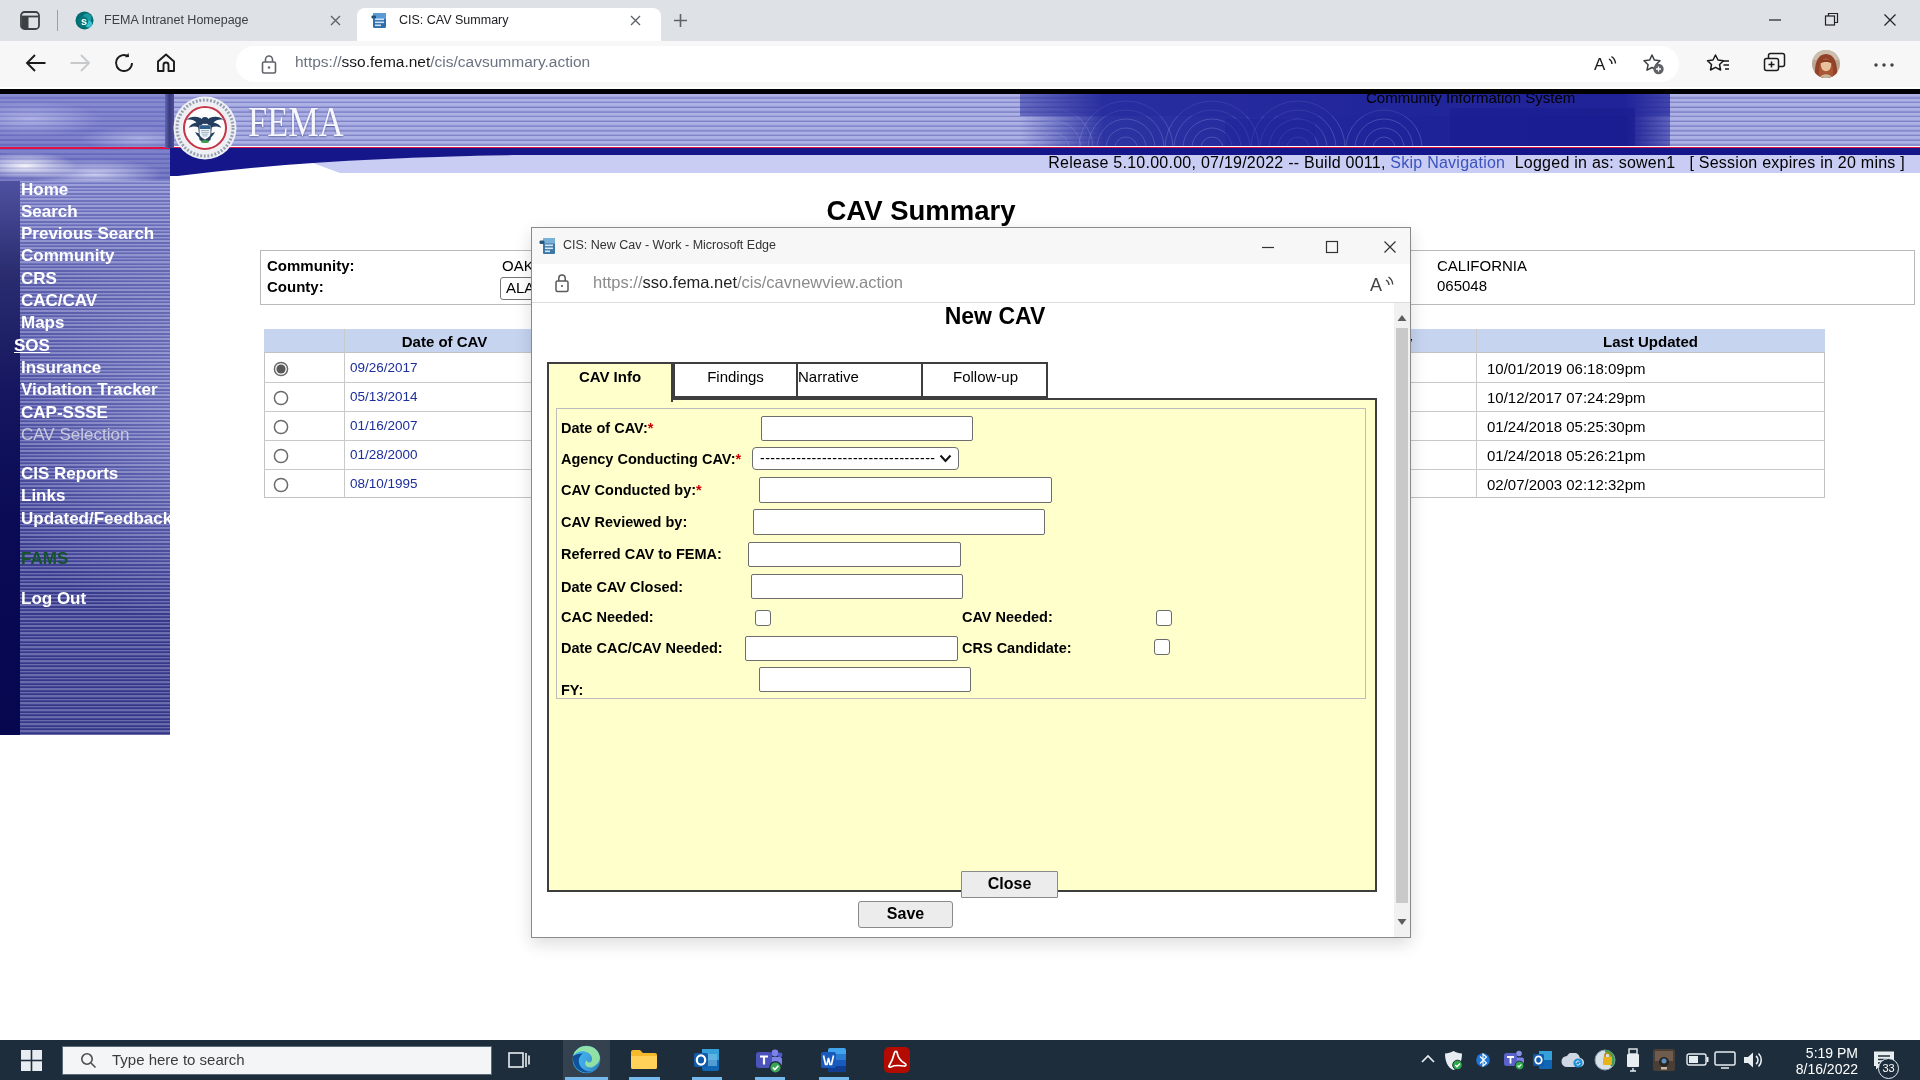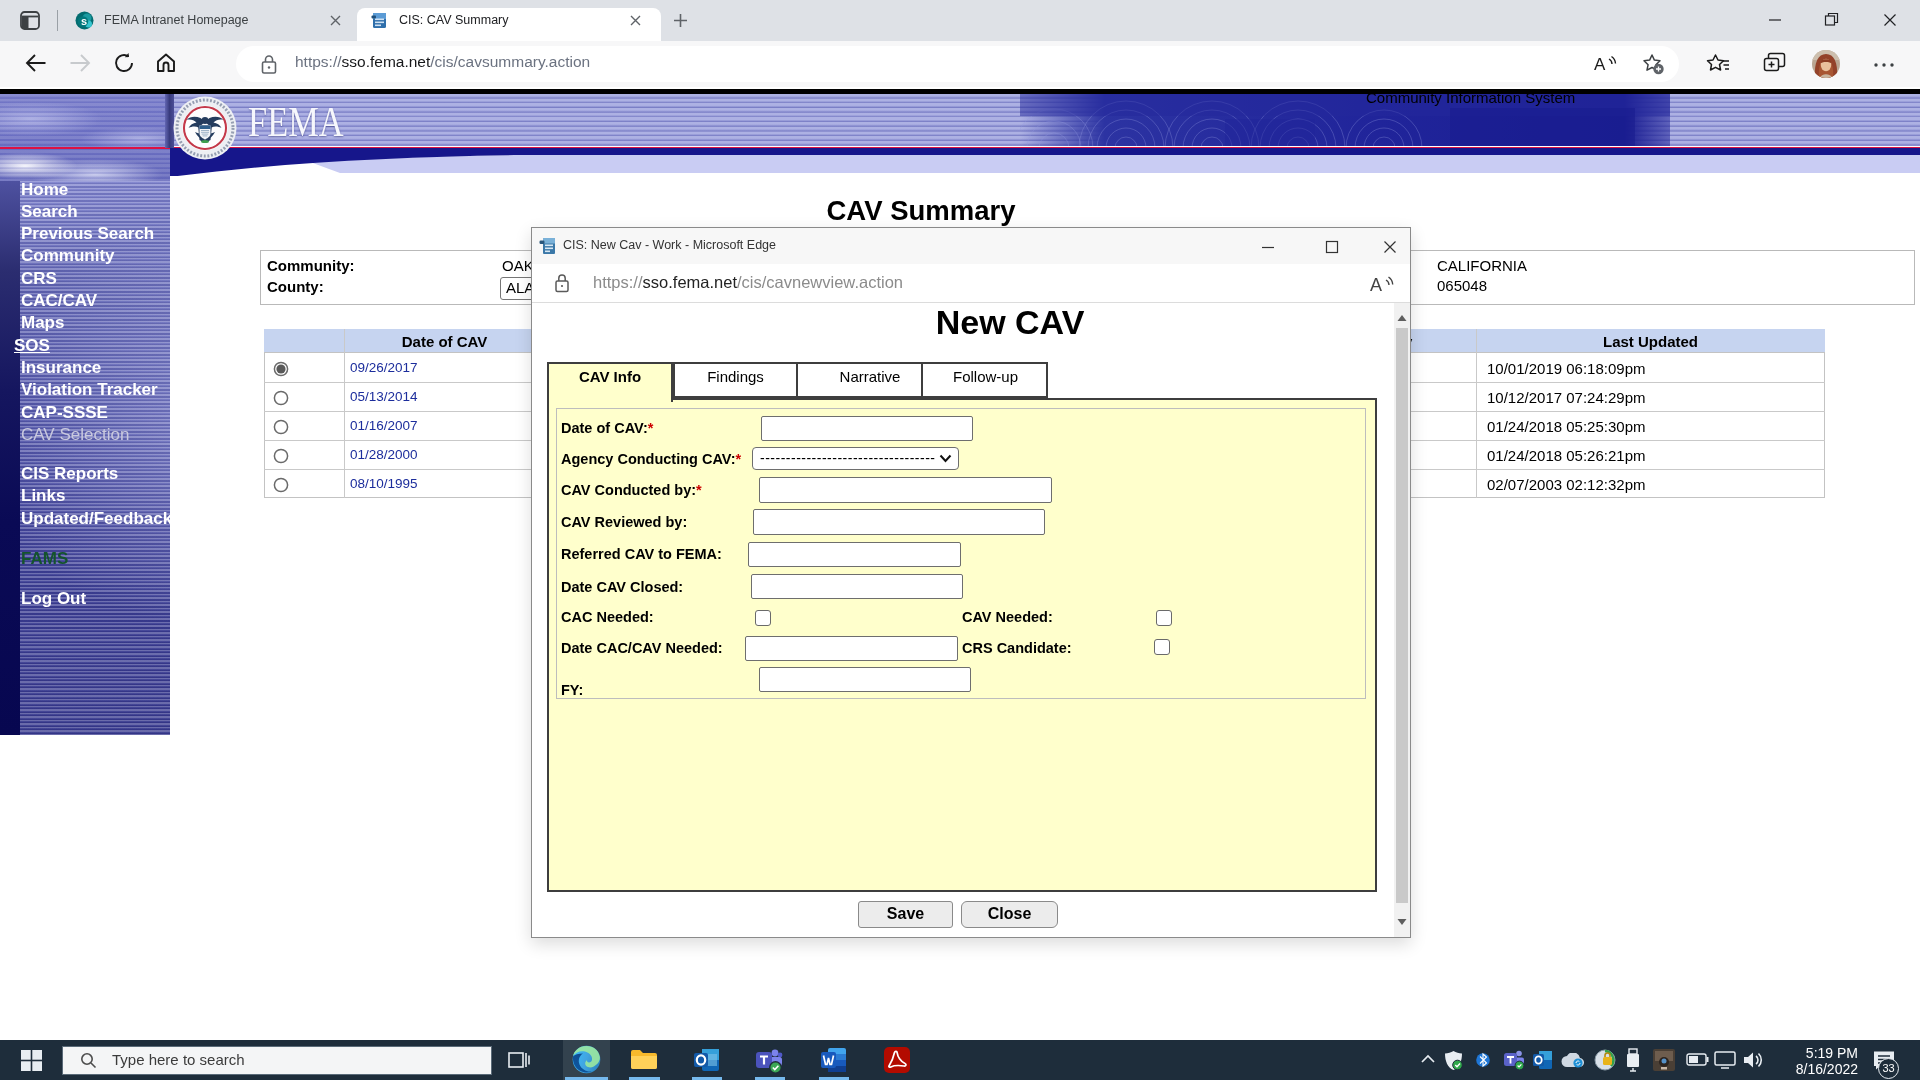--- a/index.html
+++ b/index.html
@@ -173,20 +173,21 @@
  <div class="abs" style="left:1366px;top:2px;font-size:15px;color:#000;white-space:nowrap;">Community Information System</div>
 
  <div class="abs" style="left:0;top:60px;width:1920px;height:2px;background:#dd1144;"></div>
 
  <svg class="abs" style="left:0;top:61px" width="1920" height="28" viewBox="0 0 1920 28">
    <path d="M310,14 C370,10.5 440,8 520,7 L1920,7 L1920,25 L340,25 Z" fill="#c9ccf3"></path>
    <path d="M170,0 H1920 V7 H520 C400,8.5 280,14.5 170,29 Z" fill="#16168b"></path>
  </svg>
  <div class="abs" style="left:0;top:88px;width:1920px;height:952px;"></div>
 
+ <div class="abs" style="right:15px;top:67px;font-size:16px;letter-spacing:0.25px;color:#000;white-space:nowrap;">Release 5.10.00.00, 07/19/2022 -- Build 0011, <span style="color:#3b53c0;">Skip Navigation</span>&nbsp; Logged in as: sowen1&nbsp;&nbsp; [ Session expires in 20 mins ]</div>
 
  <div class="abs" style="left:0;top:7px;width:170px;height:87px;background:
     repeating-linear-gradient(180deg, rgba(255,255,255,0.13) 0 2.2px, rgba(95,99,185,0.18) 3.2px 4.7px),
     radial-gradient(70px 18px at 25px 72px, rgba(252,252,255,0.95), rgba(252,252,255,0) 75%),
     radial-gradient(90px 20px at 95px 80px, rgba(225,228,250,0.75), rgba(225,228,250,0) 75%),
     radial-gradient(80px 16px at 140px 45px, rgba(205,208,244,0.55), rgba(205,208,244,0) 75%),
     radial-gradient(90px 22px at 30px 25px, rgba(190,193,238,0.65), rgba(190,193,238,0) 80%),
     linear-gradient(180deg,#777bc9 0%,#6d71c4 45%,#6569bb 100%);"></div>
  <div class="abs" style="left:0;top:60px;width:170px;height:2px;background:#dd1144;"></div>
  <div class="abs" style="left:165px;top:7px;width:9px;height:54px;background:linear-gradient(90deg,#6266b2,#383b7e 50%,#4b4e96);"></div>
@@ -320,31 +321,31 @@
 
  <div class="abs" style="left:862px;top:75px;width:16px;height:634px;background:#f1f1f1;"></div>
  <div class="abs" style="left:864px;top:100px;width:12px;height:575px;background:#c9c9c9;"></div>
  <svg class="abs" style="left:865px;top:86px" width="10" height="8" viewBox="0 0 10 8">
         <path d="M5 1 L9.5 7 H0.5 Z" fill="#5e5e5e"></path>
       </svg>
  <svg class="abs" style="left:865px;top:690px" width="10" height="8" viewBox="0 0 10 8">
         <path d="M5 7 L9.5 1 H0.5 Z" fill="#5e5e5e"></path>
       </svg>
 
- <div class="abs" style="left:15px;top:75px;width:926px;text-align:center;font-size:34px;font-weight:bold;color:#000;">New CAV</div>
+ <div class="abs" style="left:0;top:75px;width:926px;text-align:center;font-size:23px;font-weight:bold;color:#000;">New CAV</div>
 
  <div class="abs" style="left:15px;top:170px;width:830px;height:494px;background:#ffffcc;border:2px solid #3e3e3e;"></div>
 
  <div class="abs" style="left:15px;top:134px;width:126px;height:40px;background:#ffffcc;border:2px solid #3e3e3e;border-bottom:none;"></div>
  <div class="abs" style="left:141px;top:134px;width:125px;height:36px;background:#fff;border:2px solid #3e3e3e;"></div>
  <div class="abs" style="left:266px;top:134px;width:125px;height:36px;background:#fff;border:2px solid #3e3e3e;border-left:none;"></div>
  <div class="abs" style="left:391px;top:134px;width:125px;height:36px;background:#fff;border:2px solid #3e3e3e;border-left:none;"></div>
  <div class="abs" style="left:15px;top:140px;width:126px;text-align:center;font-size:15px;font-weight:bold;">CAV Info</div>
  <div class="abs" style="left:141px;top:140px;width:125px;text-align:center;font-size:15px;">Findings</div>
- <div class="abs" style="left:266px;top:140px;width:144px;text-align:center;font-size:15px;">Narrative</div>
+ <div class="abs" style="left:266px;top:140px;width:144px;font-size:15px;">Narrative</div>
  <div class="abs" style="left:391px;top:140px;width:125px;text-align:center;font-size:15px;">Follow-up</div>
 
  <div class="abs" style="left:24px;top:180px;width:810px;height:291px;border:1px solid #bdbdbd;"></div>
  <div class="abs" style="left:29px;top:191.5px;font-size:14.5px;font-weight:bold;white-space:nowrap;">Date of CAV:<span style="color:#cc0000;">*</span></div>
  <div class="abs" style="left:229px;top:188px;width:212px;height:25px;background:#fff;border:1.5px solid #6e6e6e;border-radius:2px;"></div>
  <div class="abs" style="left:29px;top:222.5px;font-size:14.5px;font-weight:bold;white-space:nowrap;">Agency Conducting CAV:<span style="color:#cc0000;">*</span></div>
  <div class="abs" style="left:220px;top:219px;width:207px;height:23px;background:#fff;border:1.5px solid #6e6e6e;border-radius:4px;">
         <div style="position:absolute;left:7px;top:2px;font-size:14px;letter-spacing:0.5px;">----------------------------------</div>
         <svg style="position:absolute;right:6px;top:6px" width="13" height="9" viewBox="0 0 13 9">
           <path d="M1.5 1.5 L6.5 7 L11.5 1.5" stroke="#111" stroke-width="2" fill="none"></path>
@@ -363,21 +364,21 @@
  <div class="abs" style="left:29px;top:411.5px;font-size:14.5px;font-weight:bold;white-space:nowrap;">Date CAC/CAV Needed:</div>
  <div class="abs" style="left:213px;top:408px;width:213px;height:25px;background:#fff;border:1.5px solid #6e6e6e;border-radius:2px;"></div>
  <div class="abs" style="left:29px;top:454px;font-size:14.5px;font-weight:bold;white-space:nowrap;">FY:</div>
  <div class="abs" style="left:227px;top:439px;width:212px;height:25px;background:#fff;border:1.5px solid #6e6e6e;border-radius:2px;"></div>
  <div class="abs" style="left:430px;top:381px;font-size:14.5px;font-weight:bold;">CAV Needed:</div>
  <div class="abs" style="left:624px;top:382px;width:15.5px;height:15.5px;background:#fff;border:1.5px solid #6a6a6a;border-radius:3px;"></div>
  <div class="abs" style="left:430px;top:411.5px;font-size:14.5px;font-weight:bold;">CRS Candidate:</div>
  <div class="abs" style="left:622px;top:411px;width:15.5px;height:15.5px;background:#fff;border:1.5px solid #6a6a6a;border-radius:3px;"></div>
 
  <div class="abs" style="left:326px;top:673px;width:95px;height:27px;background:#ececec;border:1.5px solid #8a8a8a;border-radius:3px;text-align:center;font-size:16px;font-weight:bold;line-height:24px;">Save</div>
- <div class="abs" style="left:429px;top:673px;width:97px;height:27px;background:#ececec;border:1.5px solid #8a8a8a;border-radius:6px;text-align:center;font-size:16px;font-weight:bold;line-height:24px;">Close</div>
+ <div class="abs" style="left:429px;top:643px;width:97px;height:27px;background:#ececec;border:1.5px solid #8a8a8a;border-radius:1px;text-align:center;font-size:16px;font-weight:bold;line-height:24px;">Close</div>
 </div>
 
 <div class="abs" style="left:0;top:1040px;width:1920px;height:40px;background:#1e2d3b;"></div>
 
 <svg class="abs" style="left:21px;top:1050px" width="21" height="21" viewBox="0 0 21 21">
  <rect x="0" y="0" width="9.7" height="9.7" fill="#e8edf2"></rect>
       <rect x="11.3" y="0" width="9.7" height="9.7" fill="#e8edf2"></rect>
  <rect x="0" y="11.3" width="9.7" height="9.7" fill="#e8edf2"></rect>
       <rect x="11.3" y="11.3" width="9.7" height="9.7" fill="#e8edf2"></rect>
 </svg>

